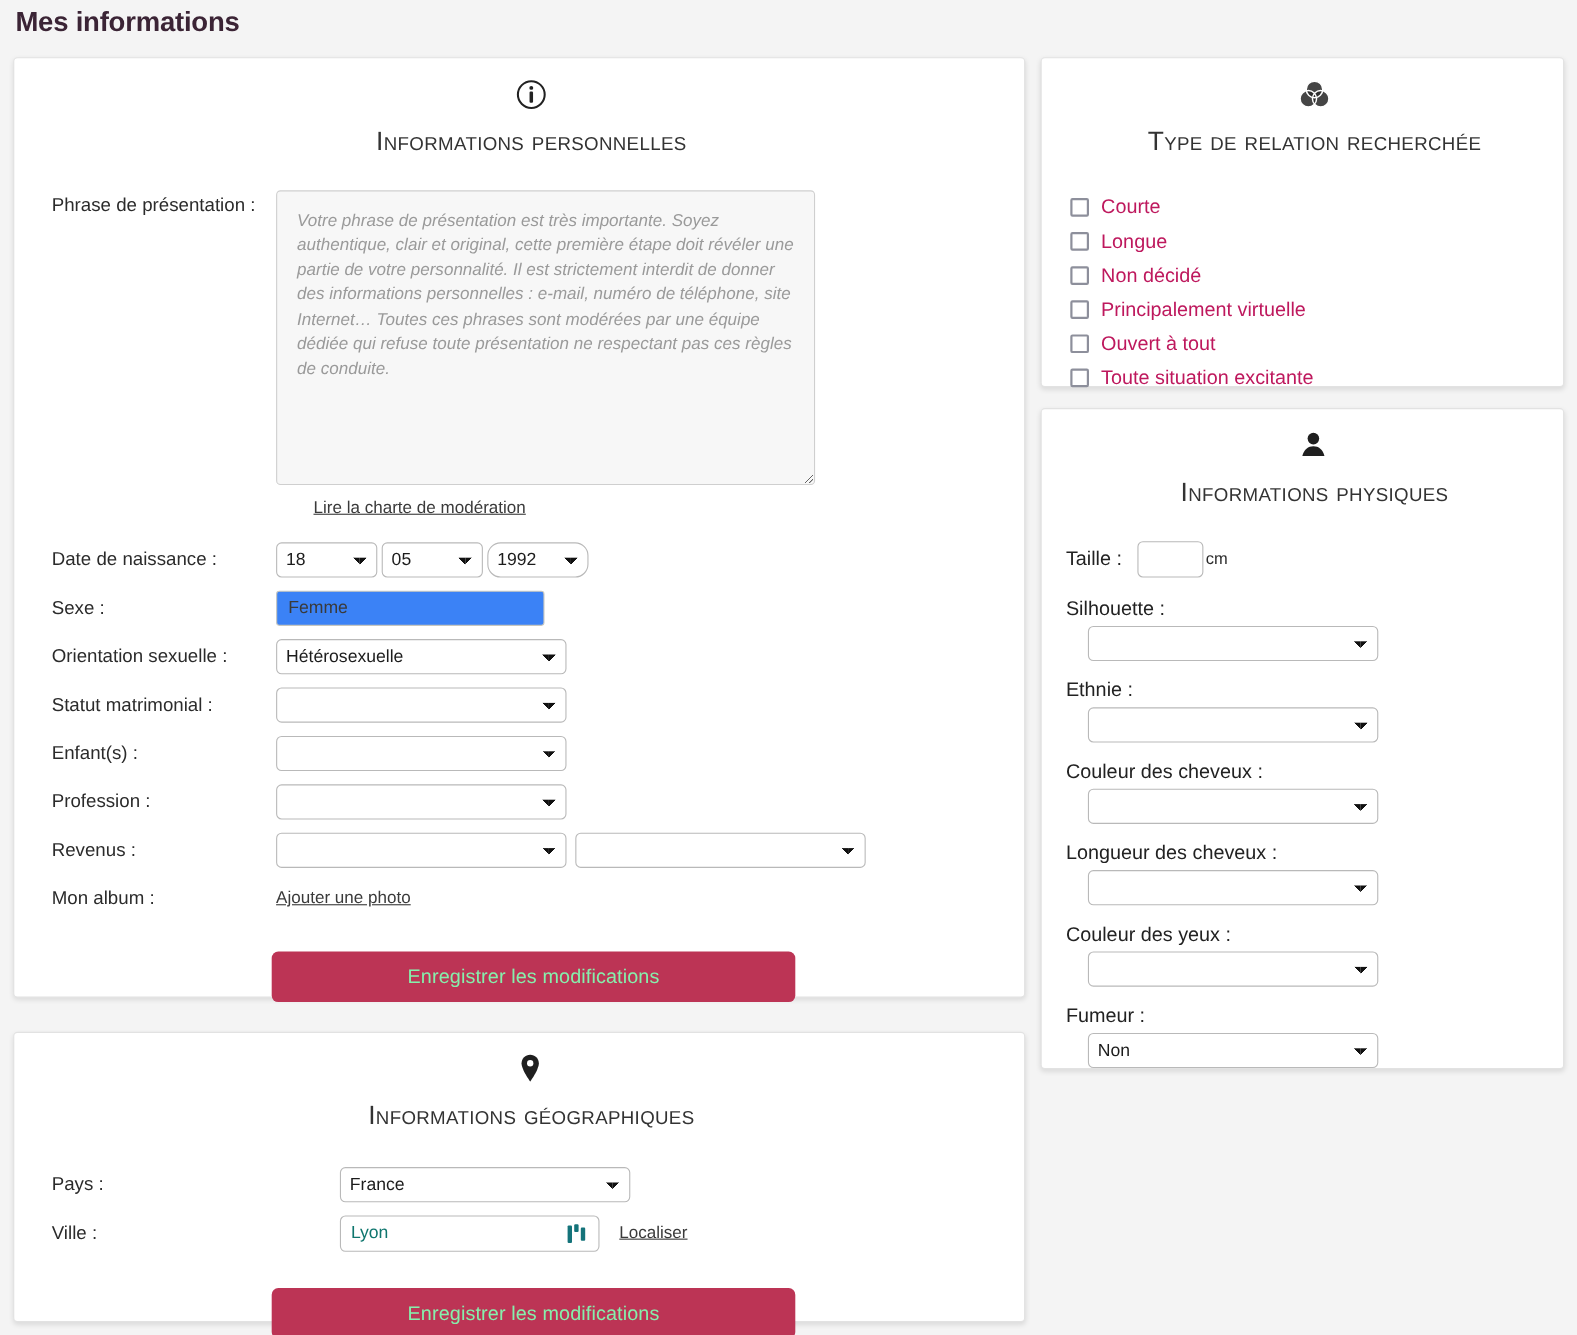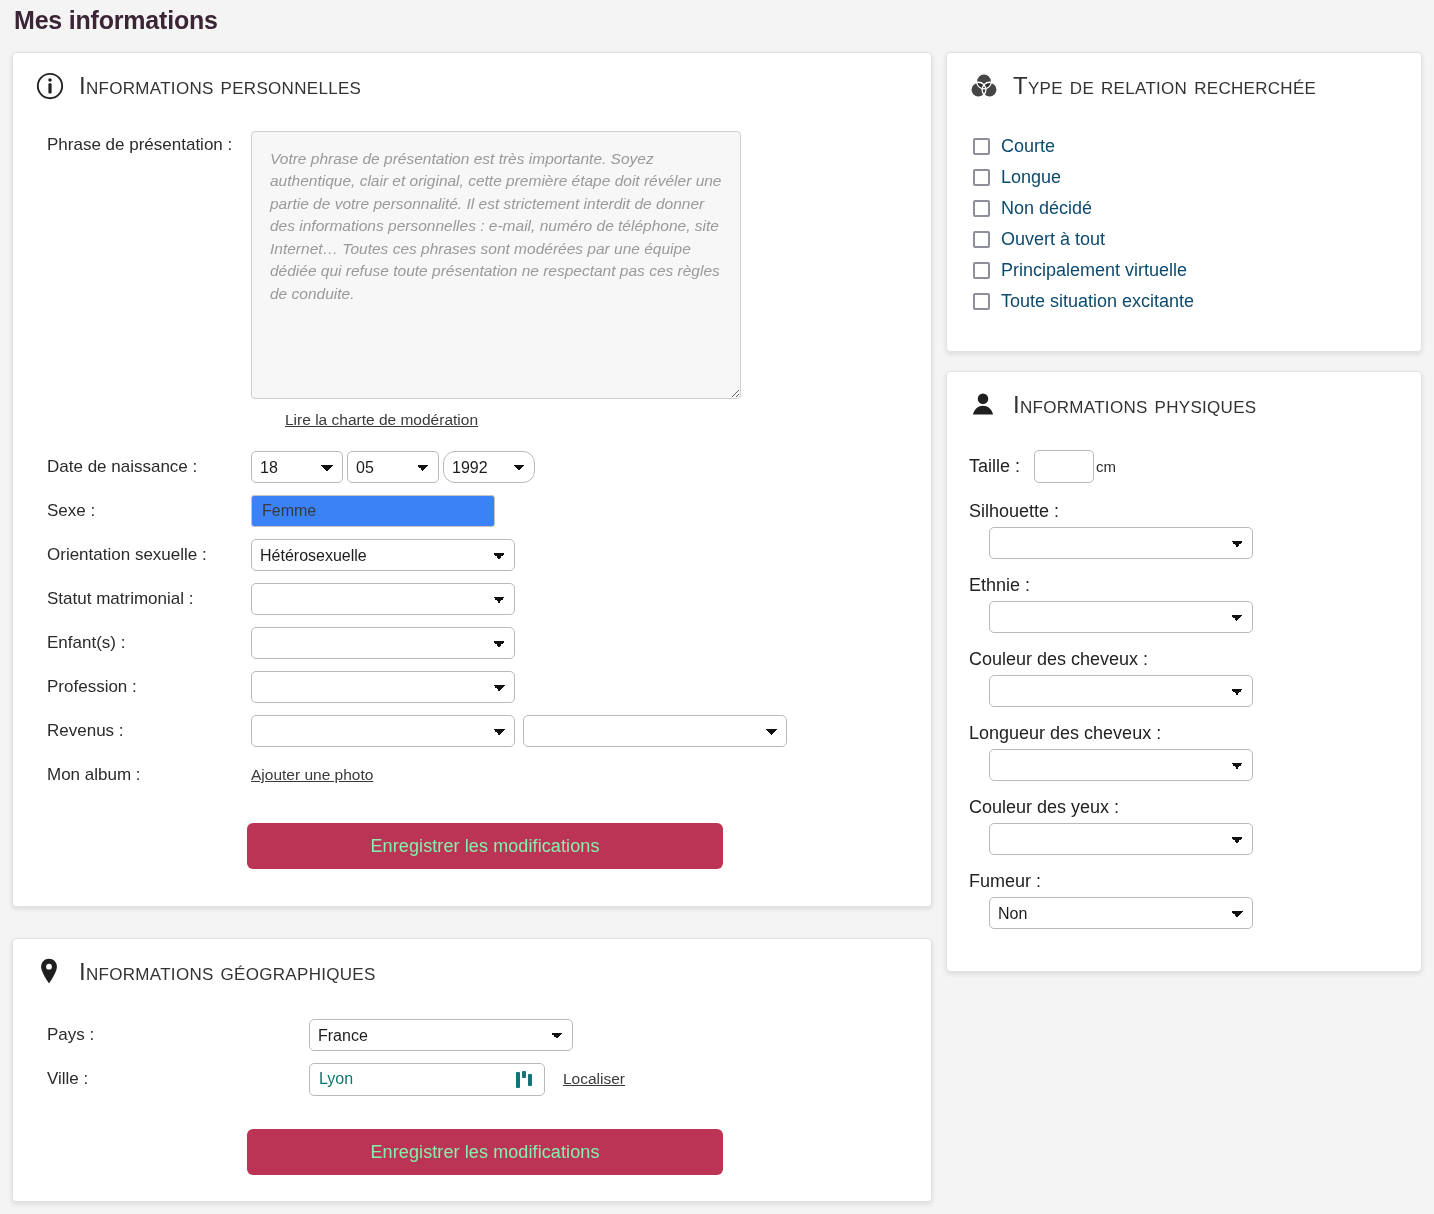--- a/index.html
+++ b/index.html
@@ -32,20 +32,21 @@
     background: #ffffff;
     border: 1px solid #e2e2e2;
     border-radius: 4px;
     box-shadow: 0 2px 5px rgba(0,0,0,0.10);
   }
   .card-header {
     display: flex;
     align-items: center;
     gap: 14px;
     padding: 18px 0 0 22px;
+    flex-direction: column;
   }
   .card-title {
     font-size: 24px;
     color: #333333;
     font-variant: small-caps;
     text-transform: lowercase;
     letter-spacing: 0.3px;
     font-weight: 400;
   }
   .card-title::first-letter { text-transform: uppercase; }
@@ -149,21 +150,21 @@
   .chk-item { display: flex; align-items: center; height: 31px; }
   .chk-box {
     width: 17px; height: 17px;
     border: 2px solid #8d8f9b;
     border-radius: 2px;
     background: #fff;
     margin-right: 11px;
     flex: none;
     cursor: pointer;
   }
-  .chk-label { font-size: 18px; color: #0c4a6e; }
+  .chk-label { font-size: 18px; color: #be185d; }
 
   
   #card-physique { left: 946px; top: 371px; width: 476px; height: 601px; }
   .phys-body { padding: 30px 0 0 22px; }
   .phys-label { font-size: 18px; color: #222; margin-bottom: 5px; }
   .phys-row-taille { display: flex; align-items: center; margin-bottom: 18px; }
   .phys-row-taille .phys-label { margin-bottom: 0; margin-right: 14px; }
   input.taille {
     width: 60px; height: 33px;
     border: 1px solid #b9b9b9; border-radius: 5px;
@@ -318,25 +319,25 @@
       <div class="chk-item">
         <span class="chk-box"></span>
         <span class="chk-label">Longue</span>
       </div>
       <div class="chk-item">
         <span class="chk-box"></span>
         <span class="chk-label">Non décidé</span>
       </div>
       <div class="chk-item">
         <span class="chk-box"></span>
+        <span class="chk-label">Principalement virtuelle</span>
+      </div>
+      <div class="chk-item">
+        <span class="chk-box"></span>
         <span class="chk-label">Ouvert à tout</span>
-      </div>
-      <div class="chk-item">
-        <span class="chk-box"></span>
-        <span class="chk-label">Principalement virtuelle</span>
       </div>
       <div class="chk-item">
         <span class="chk-box"></span>
         <span class="chk-label">Toute situation excitante</span>
       </div>
     </div>
   </div>
 
   <div class="card" id="card-physique">
     <div class="card-header">

